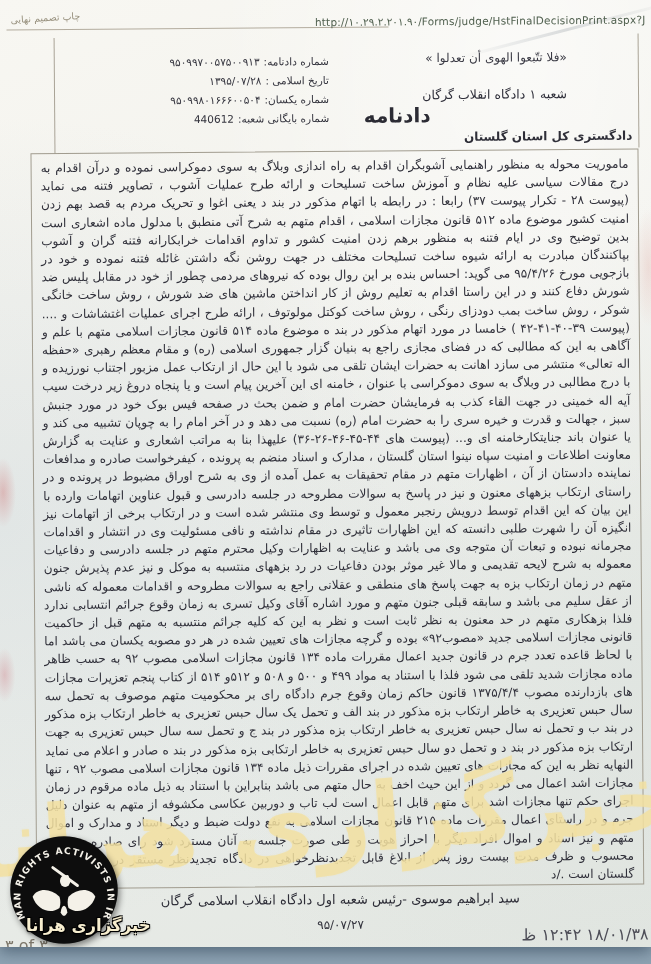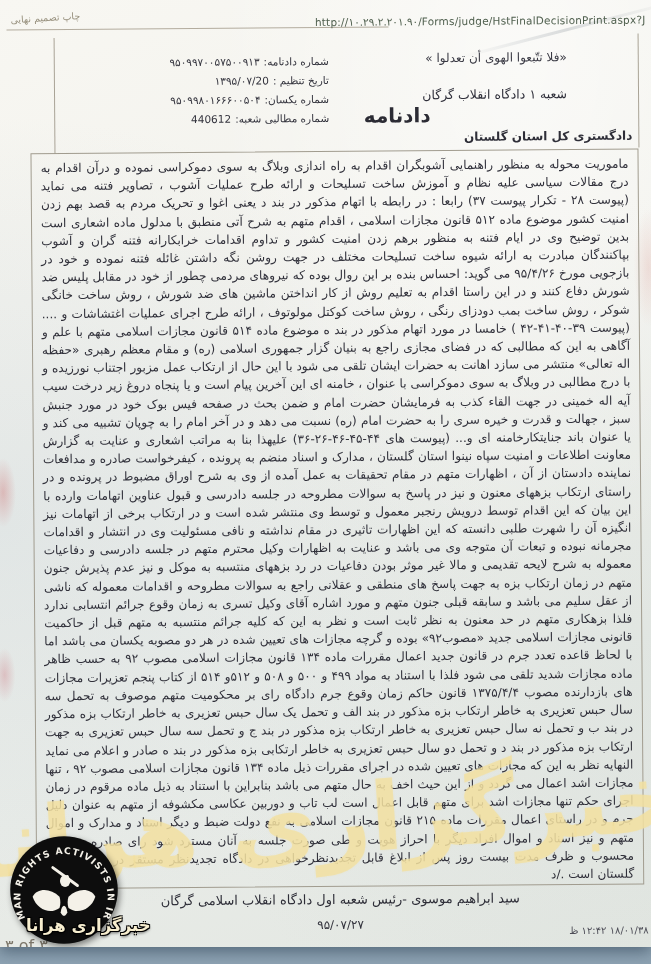--- a/index.html
+++ b/index.html
@@ -56,21 +56,21 @@
   .issuer{direction:rtl;text-align:right;font-size:10.5px;color:#3a3a44;margin-top:16px;}
 
   .watermark{
     position:absolute;right:-28px;top:742px;white-space:nowrap;direction:rtl;
     font-size:94px;font-weight:bold;color:rgba(242,224,160,.78);
     transform:rotate(-4deg);transform-origin:right center;z-index:3;
     letter-spacing:2px;text-shadow:0 0 2px rgba(242,224,160,.4);
   }
 
   .page-ind{position:absolute;left:5px;top:936px;font-size:16px;color:#7c766a;direction:ltr;z-index:5;}
-  .timestamp{position:absolute;right:6px;top:927px;font-size:10px;color:#4d4d57;direction:rtl;z-index:4;}
+  .timestamp{position:absolute;right:6px;top:927px;font-size:16px;color:#4d4d57;direction:rtl;z-index:4;}
 
   .stamp{position:absolute;left:8px;top:834px;width:112px;z-index:6;filter:drop-shadow(2px 3px 3px rgba(0,0,0,.45));}
   .stamp svg{display:block;}
   .stamp-caption{
     position:absolute;left:26px;top:916px;z-index:7;direction:rtl;
     font-size:16.5px;font-weight:bold;color:#f7eecf;letter-spacing:1px;
     text-shadow:-1px -1px 0 #000,1px -1px 0 #000,-1px 1px 0 #000,1px 1px 0 #000,0 2px 3px rgba(0,0,0,.6);
   }
 </style>
 </head>
@@ -91,29 +91,29 @@
     <div class="vline-left"></div>
     <div class="vline-right"></div>
 
     <div class="quote">«فلا تتّبعوا الهوی أن تعدلوا »</div>
     <div class="meta">
       <div class="row">
         <span class="lbl">شماره دادنامه:</span>
         <span class="val">۹۵۰۹۹۷۰۰۵۷۵۰۰۹۱۳</span>
       </div>
       <div class="row">
-        <span class="lbl">تاریخ تنظیم :</span>
-        <span class="val">۱۳۹۵/۰۷/20</span>
+        <span class="lbl">تاریخ اسلامی :</span>
+        <span class="val">۱۳۹۵/۰۷/۲۸</span>
       </div>
       <div class="row">
         <span class="lbl">شماره یکسان:</span>
         <span class="val">۹۵۰۹۹۸۰۱۶۶۶۰۰۵۰۴</span>
       </div>
       <div class="row">
-        <span class="lbl">شماره مطالبی شعبه:</span>
+        <span class="lbl">شماره بایگانی شعبه:</span>
         <span class="val">440612</span>
       </div>
     </div>
     <div class="branch">شعبه ۱ دادگاه انقلاب گرگان</div>
     <div class="doc-title">دادنامه</div>
     <div class="justice">دادگستری کل استان گلستان</div>
 
     <div class="body-box">
       <div class="body-text">ماموریت محوله به منظور راهنمایی آشوبگران اقدام به راه اندازی وبلاگ به سوی دموکراسی نموده و درآن اقدام به درج مقالات سیاسی علیه نظام و آموزش ساخت تسلیحات و ارائه طرح عملیات آشوب ، تصاویر فتنه می نماید (پیوست ۲۸ - تکرار پیوست ۳۷) رابعا : در رابطه با اتهام مذکور در بند د یعنی اغوا و تحریک مردم به قصد بهم زدن امنیت کشور موضوع ماده ۵۱۲ قانون مجازات اسلامی ، اقدام متهم به شرح آتی منطبق با مدلول ماده اشعاری است بدین توضیح وی در ایام فتنه به منظور برهم زدن امنیت کشور و تداوم اقدامات خرابکارانه فتنه گران و آشوب بپاکنندگان مبادرت به ارائه شیوه ساخت تسلیحات مختلف در جهت روشن نگه داشتن غائله فتنه نموده و خود در بازجویی مورخ ۹۵/۴/۲۶ می گوید: احساس بنده بر این روال بوده که نیروهای مردمی چطور از خود در مقابل پلیس ضد شورش دفاع کنند و در این راستا اقدام به تعلیم روش از کار انداختن ماشین های ضد شورش ، روش ساخت خانگی شوکر ، روش ساخت بمب دودزای رنگی ، روش ساخت کوکتل مولوتوف ، ارائه طرح اجرای عملیات اغتشاشات و .... (پیوست ۳۹-۴۰-۴۱-۴۲ ) خامسا در مورد اتهام مذکور در بند ه موضوع ماده ۵۱۴ قانون مجازات اسلامی متهم با علم و آگاهی به این که مطالبی که در فضای مجازی راجع به بنیان گزار جمهوری اسلامی (ره) و مقام معظم رهبری «حفظه اله تعالی» منتشر می سازد اهانت به حضرات ایشان تلقی می شود با این حال از ارتکاب عمل مزبور اجتناب نورزیده و با درج مطالبی در وبلاگ به سوی دموکراسی با عنوان ، خامنه ای این آخرین پیام است و یا پنجاه دروغ زیر درخت سیب آیه اله خمینی در جهت القاء کذب به فرمایشان حضرت امام و ضمن بحث در صفحه فیس بوک خود در مورد جنبش سبز ، جهالت و قدرت و خیره سری را به حضرت امام (ره) نسبت می دهد و در آخر امام را به چوپان تشبیه می کند و یا عنوان باند جنایتکارخامنه ای و... (پیوست های ۴۴-۴۵-۴۶-۲۶-۳۶) علیهذا بنا به مراتب اشعاری و عنایت به گزارش معاونت اطلاعات و امنیت سپاه نینوا استان گلستان ، مدارک و اسناد منضم به پرونده ، کیفرخواست صادره و مدافعات نماینده دادستان از آن ، اظهارات متهم در مقام تحقیقات به عمل آمده از وی به شرح اوراق مضبوط در پرونده و در راستای ارتکاب بزههای معنون و نیز در پاسخ به سوالات مطروحه در جلسه دادرسی و قبول عناوین اتهامات وارده با این بیان که این اقدام توسط درویش رنجبر معمول و توسط وی منتشر شده است و در ارتکاب برخی از اتهامات نیز انگیزه آن را شهرت طلبی دانسته که این اظهارات تاثیری در مقام نداشته و نافی مسئولیت وی در انتشار و اقدامات مجرمانه نبوده و تبعات آن متوجه وی می باشد و عنایت به اظهارات وکیل محترم متهم در جلسه دادرسی و دفاعیات معموله به شرح لایحه تقدیمی و مالا غیر موثر بودن دفاعیات در رد بزههای منتسبه به موکل و نیز عدم پذیرش جنون متهم در زمان ارتکاب بزه به جهت پاسخ های منطقی و عقلانی راجع به سوالات مطروحه و اقدامات معموله که ناشی از عقل سلیم می باشد و سابقه قبلی جنون متهم و مورد اشاره آقای وکیل تسری به زمان وقوع جرائم انتسابی ندارد فلذا بزهکاری متهم در حد معنون به نظر ثابت است و نظر به این که کلیه جرائم منتسبه به متهم قبل از حاکمیت قانونی مجازات اسلامی جدید «مصوب۹۲» بوده و گرچه مجازات های تعیین شده در هر دو مصوبه یکسان می باشد اما با لحاظ قاعده تعدد جرم در قانون جدید اعمال مقررات ماده ۱۳۴ قانون مجازات اسلامی مصوب ۹۲ به حسب ظاهر ماده مجازات شدید تلقی می شود فلذا با استناد به مواد ۴۹۹ و ۵۰۰ و ۵۰۸ و ۵۱۲و ۵۱۴ از کتاب پنجم تعزیرات مجازات های بازدارنده مصوب ۱۳۷۵/۴/۴ قانون حاکم زمان وقوع جرم دادگاه رای بر محکومیت متهم موصوف به تحمل سه سال حبس تعزیری به خاطر ارتکاب بزه مذکور در بند الف و تحمل یک سال حبس تعزیری به خاطر ارتکاب بزه مذکور در بند ب و تحمل نه سال حبس تعزیری به خاطر ارتکاب بزه مذکور در بند ج و تحمل سه سال حبس تعزیری به جهت ارتکاب بزه مذکور در بند د و تحمل دو سال حبس تعزیری به خاطر ارتکابی بزه مذکور در بند ه صادر و اعلام می نماید النهایه نظر به این که مجازات های تعیین شده در اجرای مقررات ذیل ماده ۱۳۴ قانون مجازات اسلامی مصوب ۹۲ ، تنها مجازات اشد اعمال می گردد و از این حیث اخف به حال متهم می باشد بنابراین با استناد به ذیل ماده مرقوم در زمان اجرای حکم تنها مجازات اشد برای متهم قابل اعمال است لب تاب و دوربین عکاسی مکشوفه از متهم به عنوان دلیل جرم و در راستای اعمال مقررات ماده ۲۱۵ قانون مجازات اسلامی به نفع دولت ضبط و دیگر اسناد و مدارک و اموال متهم و نیز اسناد و اموال افراد دیگر با احراز هویت و طی صورت جلسه به آنان مسترد شود رای صادره حضوری محسوب و ظرف مدت بیست روز پس از ابلاغ قابل تجدیدنظرخواهی در دادگاه تجدیدنظر مستقر در مرکز استان گلستان است ./د</div>
       <div class="sig-name">سید ابراهیم موسوی -رئیس شعبه اول دادگاه انقلاب اسلامی گرگان</div>

